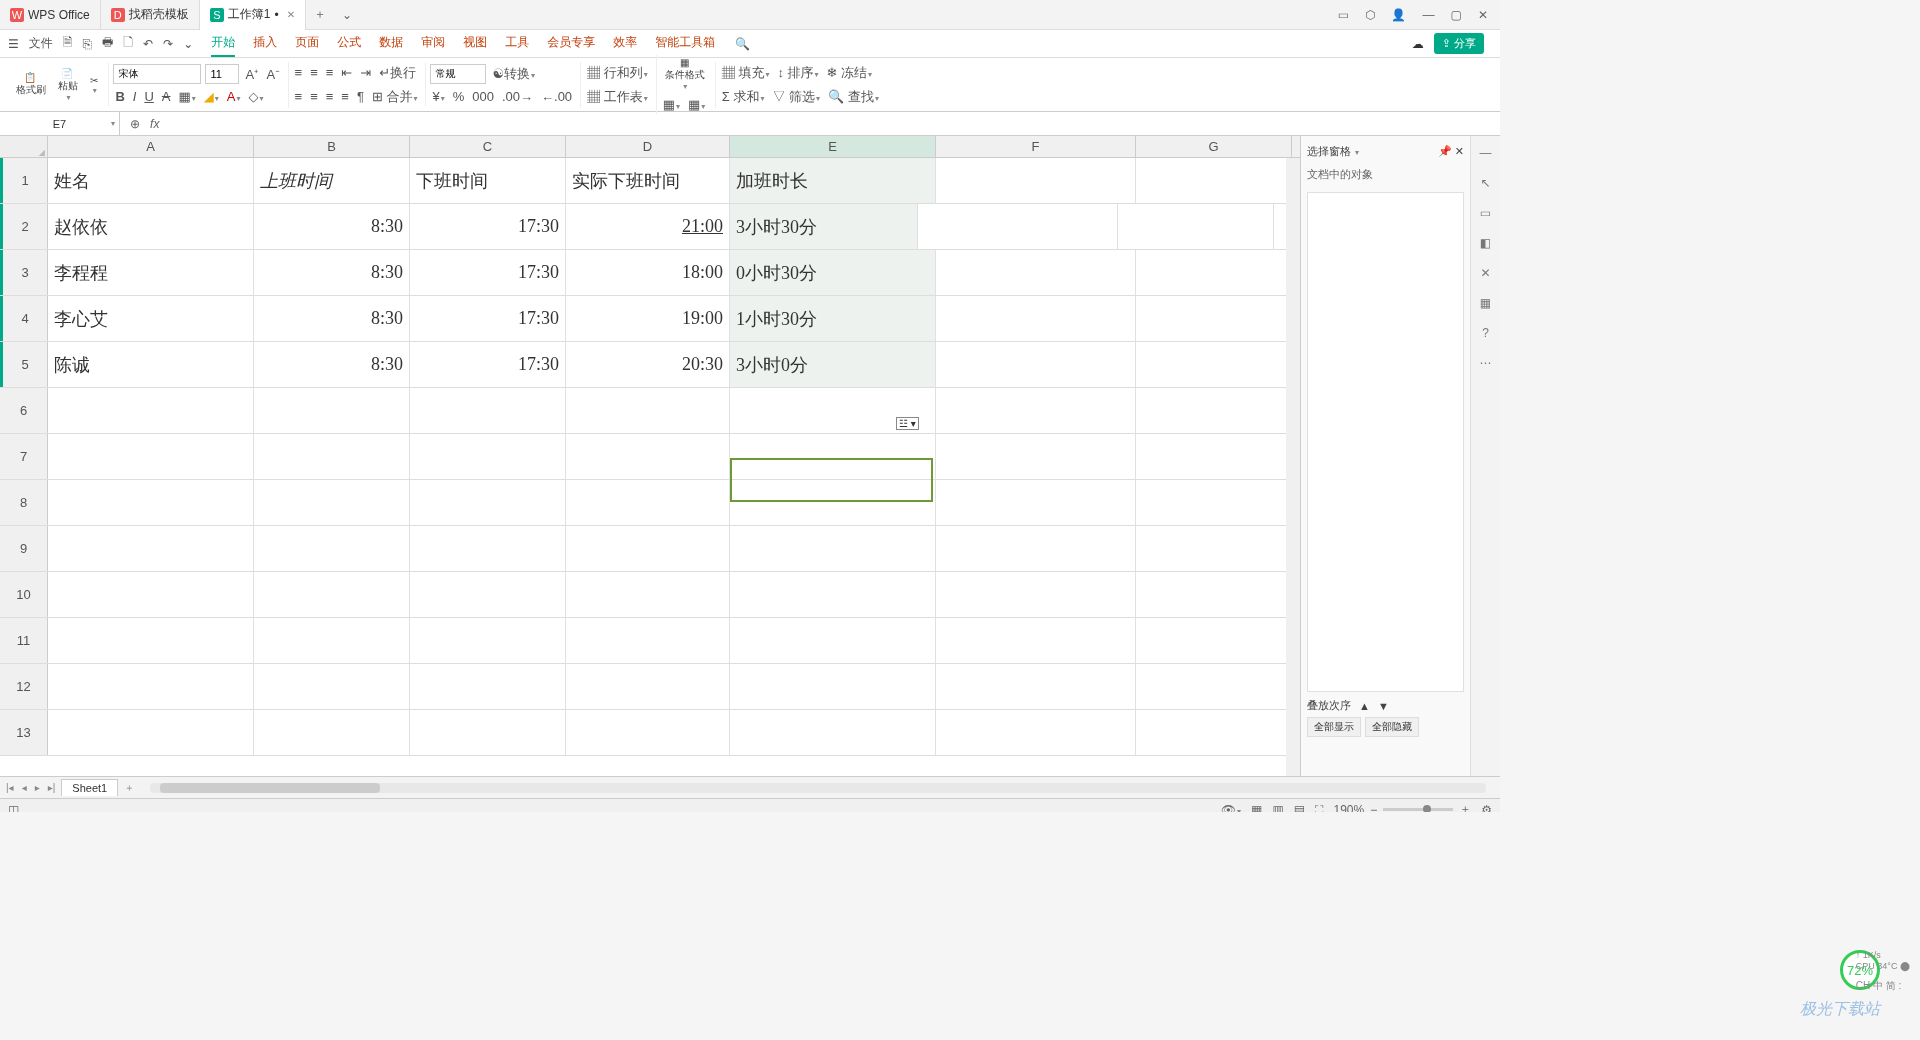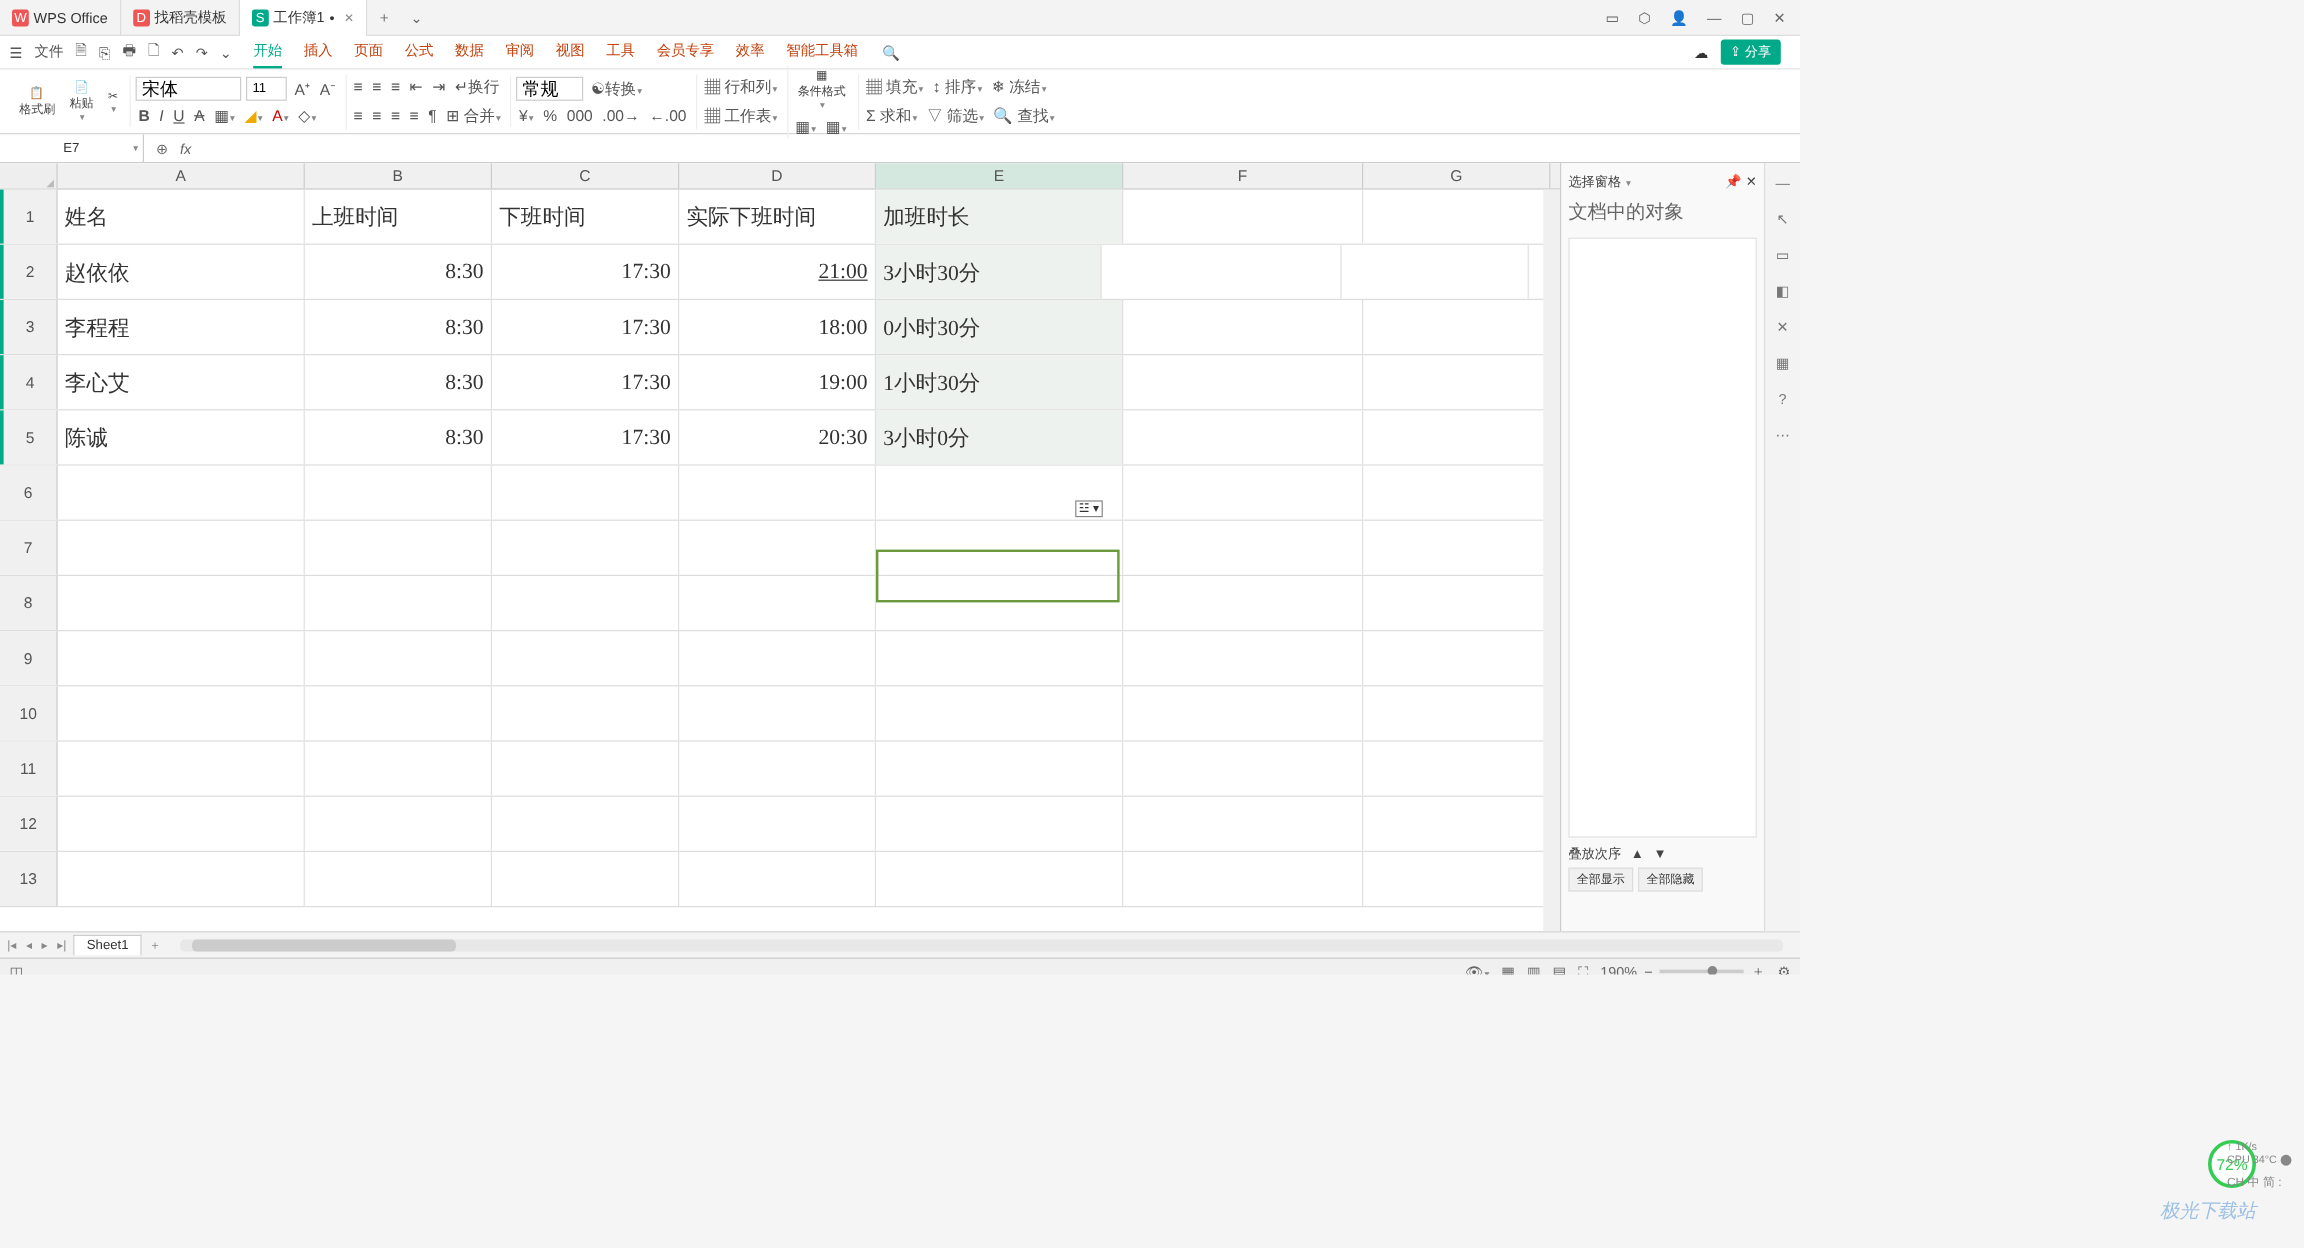--- a/index.html
+++ b/index.html
@@ -21,21 +21,21 @@
 .menu-tab { color: #c2410c; cursor: pointer; padding: 4px 0; }
 .menu-tab.active { color: #0a8; border-bottom: 2px solid #0a8; }
 .menu-side { display: flex; gap: 10px; align-items: center; padding-right: 8px; }
 .share-btn { background: #0a8; color: #fff; padding: 3px 8px; border-radius: 3px; font-size: 11px; }
 .ribbon { height: 54px; background: #fff; display: flex; align-items: center; padding: 4px 8px; border-bottom: 1px solid #ccc; gap: 2px; }
 .ribbon-group { display: flex; flex-direction: column; gap: 2px; padding: 0 4px; border-left: 1px solid #eee; }
 .ribbon-group:first-child { border-left: none; }
 .ribbon-row { display: flex; gap: 4px; align-items: center; }
 .ribbon-btn { display: flex; flex-direction: column; align-items: center; font-size: 10px; color: #444; padding: 2px 4px; }
 .ribbon-ico { font-size: 13px; color: #555; padding: 2px; }
-.font-sel { border: 1px solid #ccc; height: 20px; width: 88px; font-size: 15px; padding: 0 4px; background: #fff; }
+.font-sel { border: 1px solid #ccc; height: 20px; width: 88px; font-size: 10px; padding: 0 4px; background: #fff; }
 .size-sel { border: 1px solid #ccc; height: 20px; width: 34px; font-size: 11px; padding: 0 4px; background: #fff; }
 .dd { font-size: 8px; color: #888; margin-left: 1px; }
 .fx-bar { height: 24px; background: #fff; display: flex; align-items: center; border-bottom: 1px solid #ccc; }
 .cell-ref { width: 120px; border-right: 1px solid #ccc; text-align: center; font-size: 11px; height: 100%; display: flex; align-items: center; justify-content: center; position: relative; }
 .cell-ref .dd2 { position: absolute; right: 4px; font-size: 8px; color: #888; }
 .fx-icons { padding: 0 10px; color: #666; display: flex; gap: 10px; }
 .fx-input { flex: 1; }
 .main { display: flex; height: 640px; }
 .sheet-area { flex: 1; background: #fff; position: relative; overflow: hidden; }
 .col-headers { display: flex; height: 22px; background: #f0f0f0; border-bottom: 1px solid #ccc; }
@@ -48,21 +48,21 @@
 .row-h { width: 48px; border-right: 1px solid #ccc; background: #f0f0f0; text-align: center; font-size: 13px; color: #555; display: flex; align-items: center; justify-content: center; }
 .row-h.hl { border-left: 3px solid #0a8; }
 .cell { border-right: 1px solid #e0e0e0; padding: 0 6px; display: flex; align-items: center; font-size: 18px; font-family: "SimSun", serif; }
 .cell.r { justify-content: flex-end; }
 .cell.sel-range { background: #eef2ee; }
 .active-cell { position: absolute; border: 2px solid #6a9a3a; pointer-events: none; }
 .fill-ind { position: absolute; border: 1px solid #888; background: #fff; font-size: 10px; padding: 0 2px; display: flex; align-items: center; }
 .side-panel { width: 200px; background: #f9f9f9; border-left: 1px solid #ccc; display: flex; }
 .side-content { flex: 1; padding: 6px; }
 .side-head { display: flex; align-items: center; justify-content: space-between; font-size: 11px; color: #444; padding: 2px 0; }
-.side-sub { font-size: 16px; color: #666; padding: 6px 0; }
+.side-sub { font-size: 11px; color: #666; padding: 6px 0; }
 .side-box { background: #fff; border: 1px solid #e0e0e0; height: 500px; margin-top: 4px; }
 .side-bottom { font-size: 11px; color: #444; padding-top: 6px; display: flex; align-items: center; gap: 8px; }
 .side-btns { display: flex; gap: 4px; margin-top: 4px; }
 .side-btn2 { background: #f0f0f0; border: 1px solid #ddd; font-size: 10px; padding: 2px 6px; }
 .side-rail { width: 30px; background: #f3f3f3; border-left: 1px solid #ddd; display: flex; flex-direction: column; align-items: center; gap: 16px; padding-top: 10px; color: #777; }
 .sheet-tabs { height: 22px; background: #f3f3f3; display: flex; align-items: center; border-top: 1px solid #ccc; padding: 0 4px; gap: 4px; }
 .nav-ico { color: #888; font-size: 10px; padding: 0 2px; }
 .sheet-tab { background: #fff; padding: 2px 10px; border: 1px solid #ccc; border-bottom: none; font-size: 11px; }
 .hscroll { flex: 1; margin: 0 10px; height: 10px; background: #e8e8e8; position: relative; border-radius: 4px; }
 .hscroll-thumb { position: absolute; left: 10px; width: 220px; height: 10px; background: #ccc; border-radius: 4px; }
@@ -262,21 +262,21 @@
         <div class="col-h" style="width: 156px;">C</div>
         <div class="col-h" style="width: 164px;">D</div>
         <div class="col-h sel" style="width: 206px;">E</div>
         <div class="col-h" style="width: 200px;">F</div>
         <div class="col-h" style="width: 156px;">G</div>
       </div>
     <div class="rows" id="rows-host">
         <div class="row" style="height: 46px;">
           <div class="row-h hl">1</div>
           <div class="cell" style="width: 206px;">姓名</div>
-          <div class="cell" style="width: 156px;">上班时间</div>
+          <div class="cell" style="width: 156px; font-style: italic;">上班时间</div>
           <div class="cell" style="width: 156px; font-family: Liberation Mono, monospace;">下班时间</div>
           <div class="cell" style="width: 164px;">实际下班时间</div>
           <div class="cell sel-range" style="width: 206px;">加班时长</div>
           <div class="cell" style="width: 200px;"></div>
           <div class="cell" style="width: 156px;"></div>
         </div>
         <div class="row" style="height: 46px;">
           <div class="row-h hl">2</div>
           <div class="cell" style="width: 206px;">赵依依</div>
           <div class="cell r" style="width: 156px;">8:30</div>

